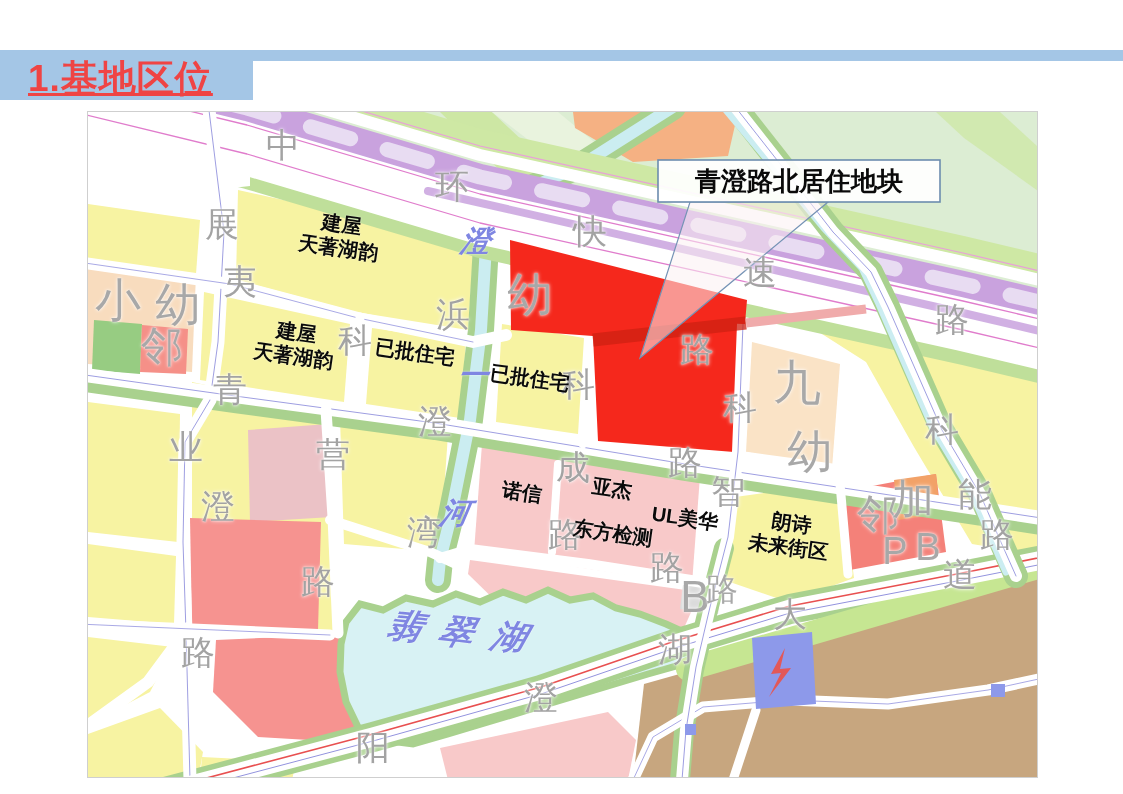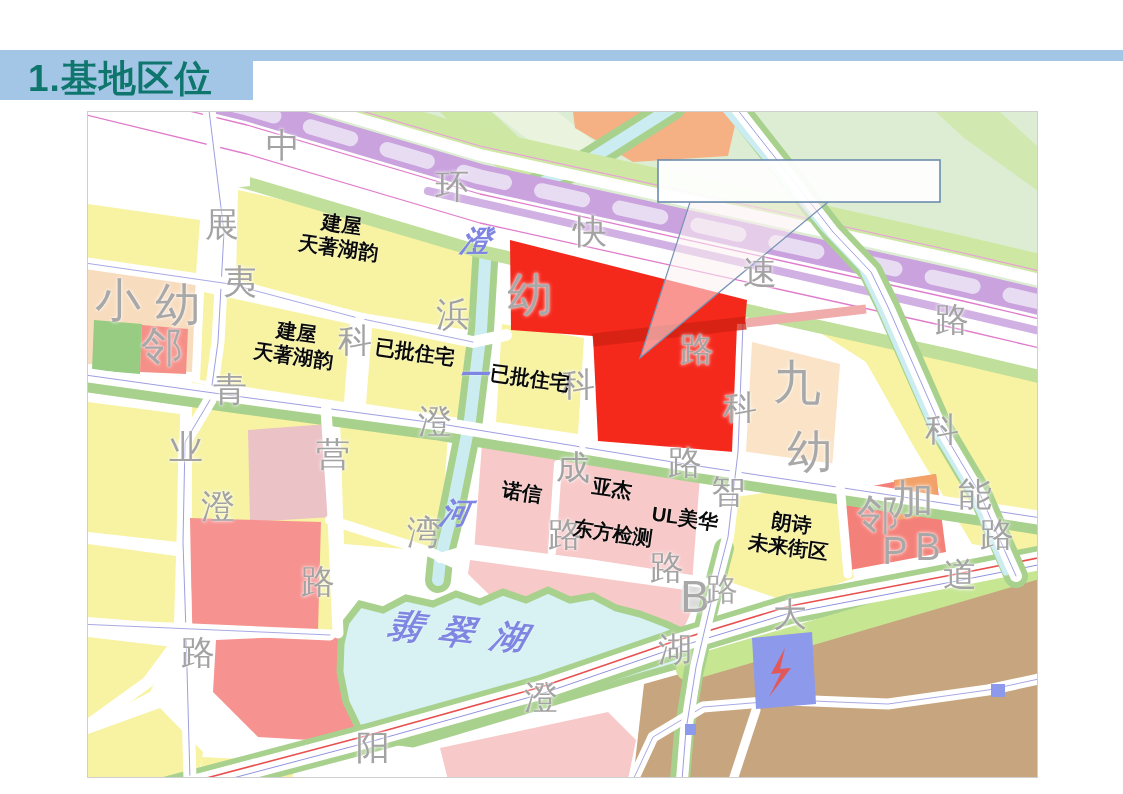--- a/index.html
+++ b/index.html
@@ -1,21 +1,21 @@
 <!DOCTYPE html>
 <html><head>
 <meta charset="utf-8">
 <style>
   html,body{margin:0;padding:0;background:#fff;}
   body{width:1123px;height:794px;position:relative;overflow:hidden;
        font-family:"Liberation Sans","DejaVu Sans",sans-serif;}
   
   .top-bar{position:absolute;left:0;top:50px;width:1123px;height:11px;background:#A4C6E6;}
   .title-block{position:absolute;left:0;top:50px;width:253px;height:50px;background:#A4C6E6;}
-  .title-text{position:absolute;left:28px;top:54px;font-size:37px;font-weight:bold;color:#0f766e;letter-spacing:1px;}
+  .title-text{position:absolute;left:28px;top:54px;font-size:37px;font-weight:bold;color:#ef4444;letter-spacing:1px;text-decoration:underline;}
   
   .map{position:absolute;left:88px;top:112px;width:949px;height:665px;background:#fff;
        outline:1px solid #cfcfcf;overflow:hidden;}
   .map svg{position:absolute;left:0;top:0;}
   .label-layer{position:absolute;left:0;top:0;width:949px;height:665px;}
   .lbl{position:absolute;white-space:pre-line;text-align:center;pointer-events:none;line-height:1.05;}
   .lbl.road{font-size:34px;color:#A3A3A3;
             text-shadow:0 0 2px rgba(255,255,255,.95),0 0 4px rgba(255,255,255,.9);}
   .lbl.facility{font-size:44px;color:#A8A8A8;
             text-shadow:0 0 2px rgba(255,255,255,.85),0 0 4px rgba(255,255,255,.8);}
@@ -214,13 +214,14 @@
 天著湖韵</div>
       <div class="lbl site" style="left: 327px; top: 240px; transform: translate(-50%, -50%) rotate(8deg);">已批住宅</div>
       <div class="lbl site" style="left: 442px; top: 266px; transform: translate(-50%, -50%) rotate(8deg);">已批住宅</div>
       <div class="lbl site" style="left: 434px; top: 380px; transform: translate(-50%, -50%) rotate(8deg);">诺信</div>
       <div class="lbl site" style="left: 524px; top: 376px; transform: translate(-50%, -50%) rotate(8deg);">亚杰</div>
       <div class="lbl site" style="left: 597px; top: 406px; transform: translate(-50%, -50%) rotate(8deg);">UL美华</div>
       <div class="lbl site" style="left: 525px; top: 421px; transform: translate(-50%, -50%) rotate(8deg);">东方检测</div>
       <div class="lbl site" style="left: 702px; top: 423px; transform: translate(-50%, -50%) rotate(8deg);">朗诗
 未来街区</div>
     </div>
+  <div class="callout-text">青澄路北居住地块</div>
 </div>
 
 </body></html>

